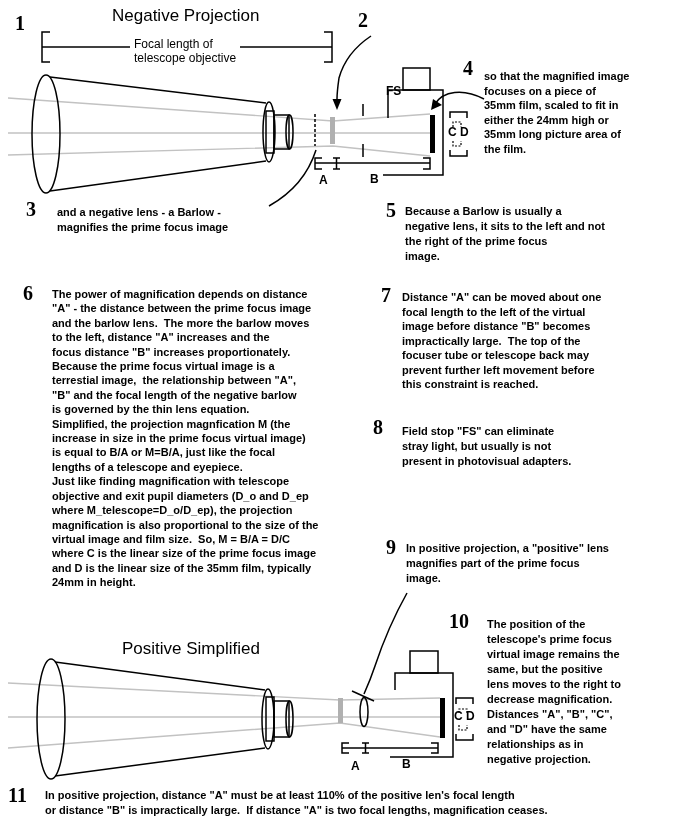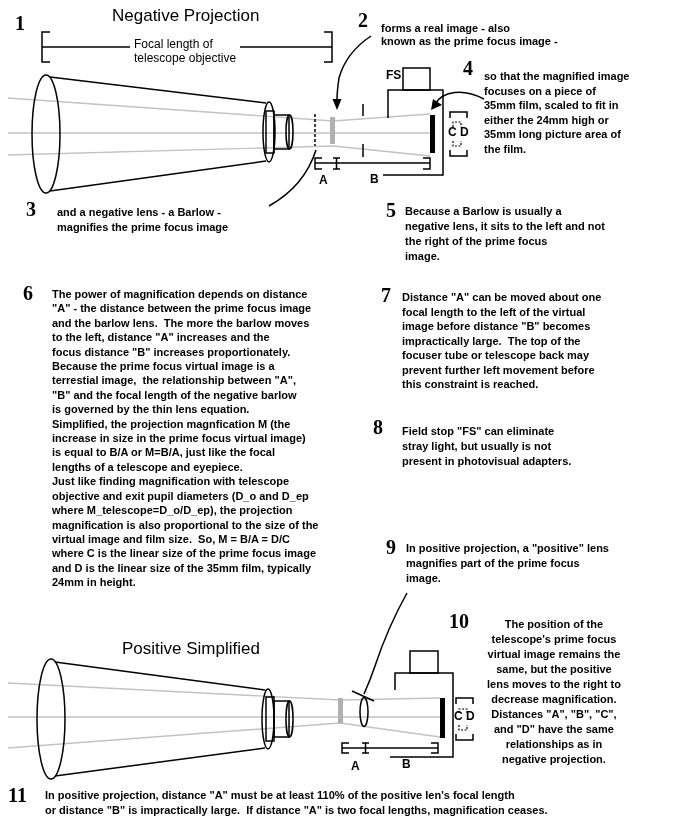--- a/index.html
+++ b/index.html
@@ -114,37 +114,35 @@
       <path d="M431 743 H438 V753 H431"></path>
 
       <path d="M407 593 C393 618 383 642 375 666 C371 678 368 685 364 694"></path>
       <line x1="352" y1="691" x2="374" y2="701"></line>
     </g>
   </svg>
 
   <div class="title" style="left:112px;top:6px;">Negative Projection</div>
   <div class="bracket-text" style="left:134px;top:37px;">Focal length of
 telescope objective</div>
-  <div class="lbl" style="left:354px;top:68px;padding-left:32px;">FS</div>
+  <div class="lbl" style="left:354px;top:84px;padding-left:32px;">FS</div>
   <div class="lbl" style="left:448px;top:125px;">C</div>
   <div class="lbl" style="left:460px;top:125px;">D</div>
   <div class="lbl" style="left:319px;top:173px;">A</div>
   <div class="lbl" style="left:370px;top:172px;">B</div>
 
   <div class="title" style="left:122px;top:639px;">Positive Simplified</div>
   <div class="lbl" style="left:454px;top:709px;">C</div>
   <div class="lbl" style="left:466px;top:709px;">D</div>
   <div class="lbl" style="left:351px;top:759px;">A</div>
   <div class="lbl" style="left:402px;top:757px;">B</div>
 
   <div class="num" style="left:15px;top:13px;">1</div>
 
   <div class="num" style="left:358px;top:10px;">2</div>
-  <div class="ann" style="left:381px;top:22px;line-height:12.5px;">forms a real image - also
-known as the prime focus image -</div>
 
   <div class="num" style="left:26px;top:199px;">3</div>
   <div class="ann" style="left:57px;top:205px;line-height:15px;">and a negative lens - a Barlow -
 magnifies the prime focus image</div>
 
   <div class="num" style="left:463px;top:58px;">4</div>
   <div class="ann" style="left:484px;top:69px;line-height:14.6px;">so that the magnified image
 focuses on a piece of
 35mm film, scaled to fit in
 either the 24mm high or
@@ -193,21 +191,21 @@
   <div class="ann" style="left:402px;top:424px;line-height:15px;">Field stop "FS" can eliminate
 stray light, but usually is not
 present in photovisual adapters.</div>
 
   <div class="num" style="left:386px;top:537px;">9</div>
   <div class="ann" style="left:406px;top:541px;line-height:15px;">In positive projection, a "positive" lens
 magnifies part of the prime focus
 image.</div>
 
   <div class="num" style="left:449px;top:611px;">10</div>
-  <div class="ann" style="left:487px;top:617px;line-height:15px;text-align:center;">The position of the
+  <div class="ann" style="left:487px;top:617px;line-height:15px;">The position of the
 telescope's prime focus
 virtual image remains the
 same, but the positive
 lens moves to the right to
 decrease magnification.
 Distances "A", "B", "C",
 and "D" have the same
 relationships as in
 negative projection.</div>
 

